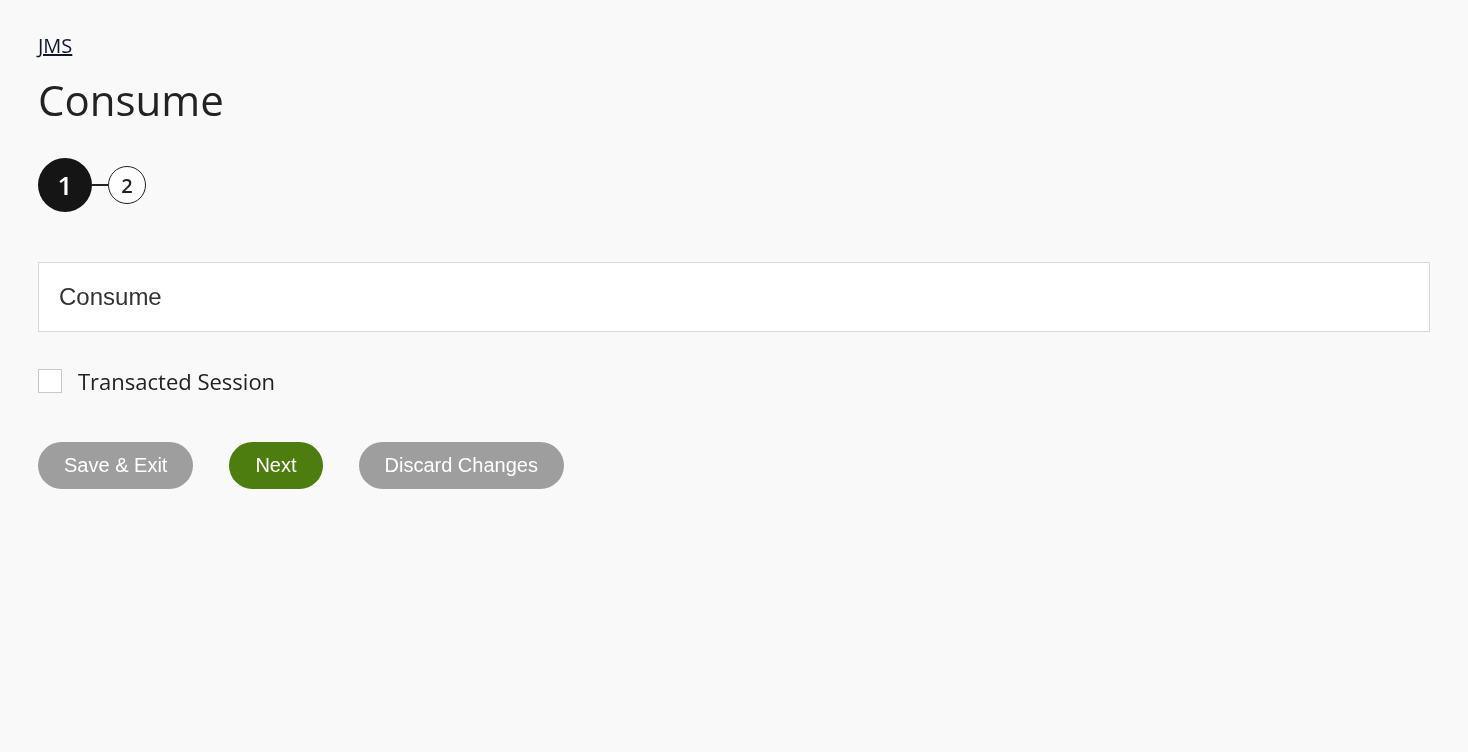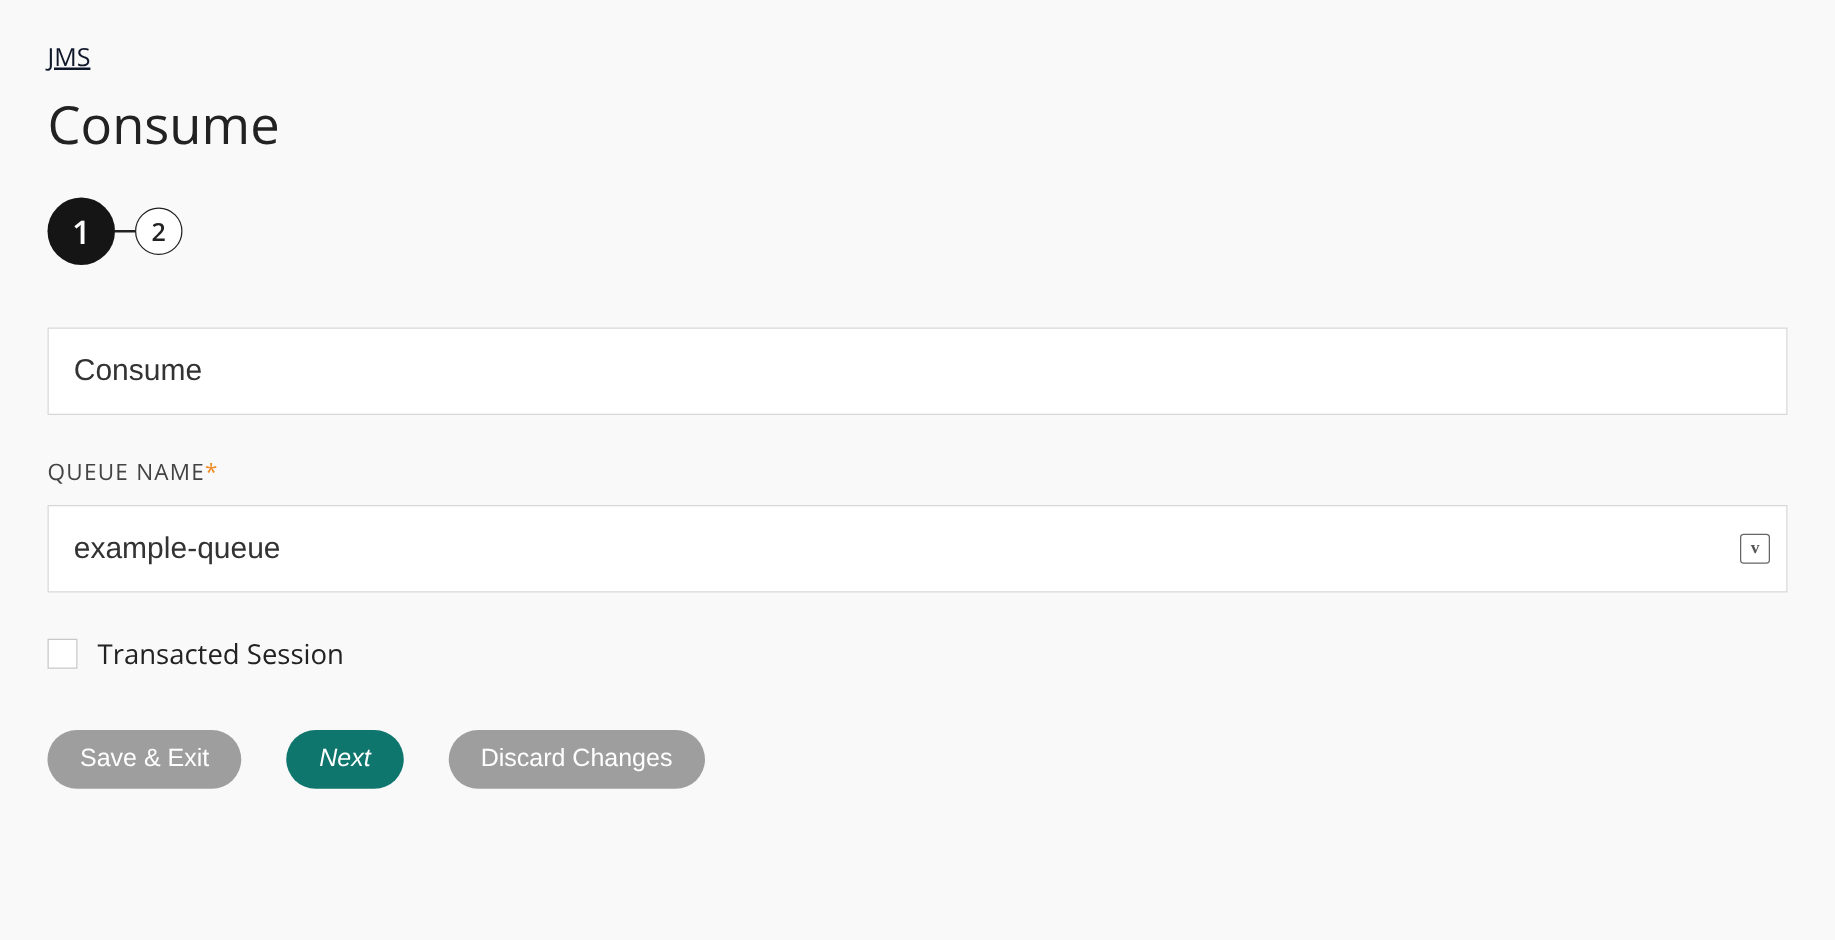--- a/index.html
+++ b/index.html
@@ -88,21 +88,21 @@
   }
   .button-row { display:flex; gap:36px; }
   .btn {
     border:none; border-radius:999px;
     height:47px; padding:0 26px;
     font-size:20px; font-weight:500;
     cursor:pointer; color:#fff;
     display:flex; align-items:center; justify-content:center;
   }
   .btn-grey { background:#9e9e9e; }
-  .btn-orange { background:#0f766e;font-style:italic; }
+  .btn-orange { background:#4d7c0f; }
 </style>
 </head>
 <body>
 
 <div class="page">
 
   <a class="breadcrumb">JMS</a>
 
   <h1 class="title">Consume</h1>
 
@@ -111,29 +111,20 @@
     <div class="step-connector"></div>
     <div class="step-circle step-inactive">2</div>
   </div>
 
   
   <div class="field-group">
     <input class="text-input" type="text" value="Consume" style="">
   </div>
 
   
-  <div class="field-group">
-    <div class="field-label">
-      <span>QUEUE NAME</span><span class="req">*</span>
-    </div>
-    <div class="input-wrap">
-      <input class="text-input" type="text" value="example-queue" style="">
-      <div class="v-badge">v</div>
-    </div>
-  </div>
 
   
   <div class="checkbox-row">
     <div class="checkbox-box"></div>
     <span class="checkbox-label">Transacted Session</span>
   </div>
 
   
   <div class="button-row">
     <button class="btn btn-grey">Save &amp; Exit</button>

